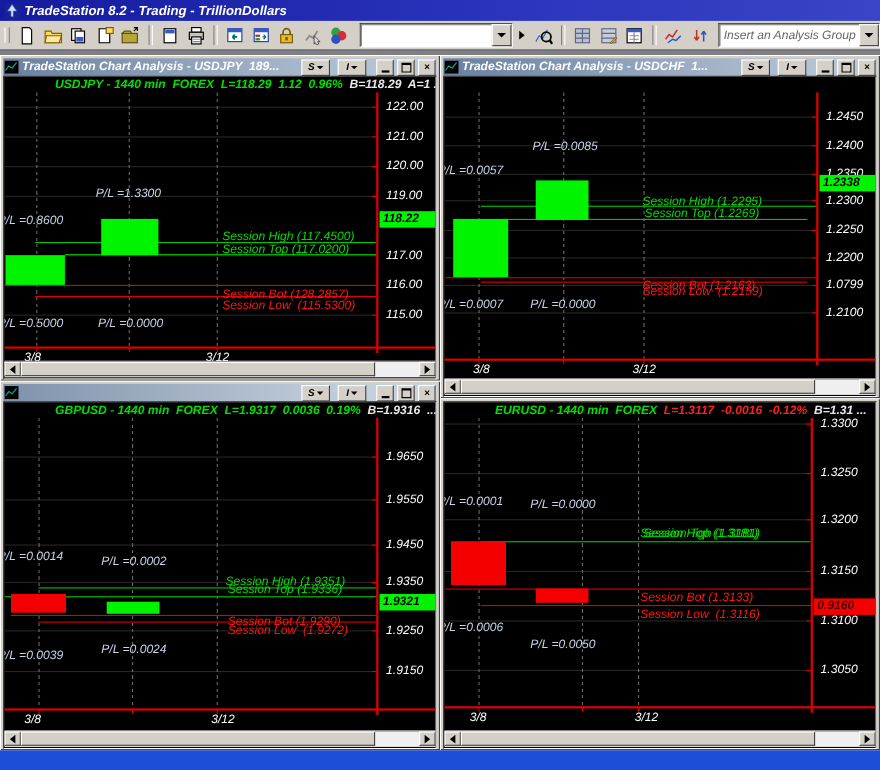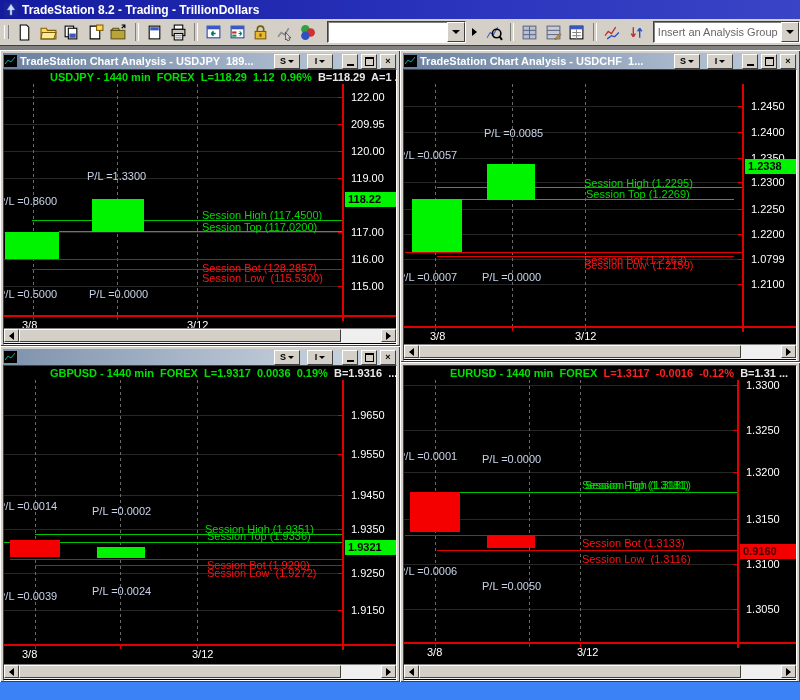--- a/index.html
+++ b/index.html
@@ -1,16 +1,16 @@
 <!DOCTYPE html>
 <html><head>
 <meta charset="utf-8">
 <style>
   html,body{margin:0;padding:0;background:#808080;font-family:"Liberation Sans",sans-serif;}
-  .app{position:relative;width:800px;height:700px;background:#3b82f6;overflow:hidden;}
+  .app{position:relative;width:800px;height:700px;background:#1d4ed8;overflow:hidden;font-style:italic;}
   
   .titlebar{height:19px;background:linear-gradient(90deg,#141b9e,#2b35be 60%,#3a44c6);display:flex;align-items:center;padding:0 4px;color:#fff;font-weight:bold;font-size:12px;gap:4px;}
   .app-ico{width:14px;height:14px;flex:0 0 auto;}
   
   .menubar{height:19px;background:#d4d0c8;display:flex;align-items:center;font-size:12px;color:#000;border-bottom:1px solid #fff;padding-left:10px;}
   .menubar span{padding:2px 7px;cursor:default;}
   .menubar span::first-letter{text-decoration:underline;}
   .gripper{width:3px;height:14px;border-left:1px solid #fff;border-right:1px solid #808080;margin-right:3px;}
   
   .toolbar{height:26px;background:#d4d0c8;display:flex;align-items:center;border-bottom:1px solid #404040;padding-left:4px;gap:2px;}
@@ -251,21 +251,21 @@
           </span>
         <span class="wbtn cc">×</span>
       </div>
       <div class="cw-client">
           <div class="cinfo"><span class="ig">USDJPY - 1440 min  FOREX  L=118.29  1.12  0.96%</span><span class="iw">  B=118.29  A=1 ...</span></div>
           <div class="hgrid" style="top: 27px; left: 0px; width: 338px;"></div>
           <div class="rtick" style="top: 27px; left: 334px;"></div>
           <div class="plabel" style="top: 21px; left: 347px;">122.00</div>
           <div class="hgrid" style="top: 54px; left: 0px; width: 338px;"></div>
           <div class="rtick" style="top: 54px; left: 334px;"></div>
-          <div class="plabel" style="top: 48px; left: 347px;">209.95</div>
+          <div class="plabel" style="top: 48px; left: 347px;">121.00</div>
           <div class="hgrid" style="top: 81px; left: 0px; width: 338px;"></div>
           <div class="rtick" style="top: 81px; left: 334px;"></div>
           <div class="plabel" style="top: 75px; left: 347px;">120.00</div>
           <div class="hgrid" style="top: 108px; left: 0px; width: 338px;"></div>
           <div class="rtick" style="top: 108px; left: 334px;"></div>
           <div class="plabel" style="top: 102px; left: 347px;">119.00</div>
           <div class="hgrid" style="top: 162px; left: 0px; width: 338px;"></div>
           <div class="rtick" style="top: 162px; left: 334px;"></div>
           <div class="plabel" style="top: 156px; left: 347px;">117.00</div>
           <div class="hgrid" style="top: 189px; left: 0px; width: 338px;"></div>

